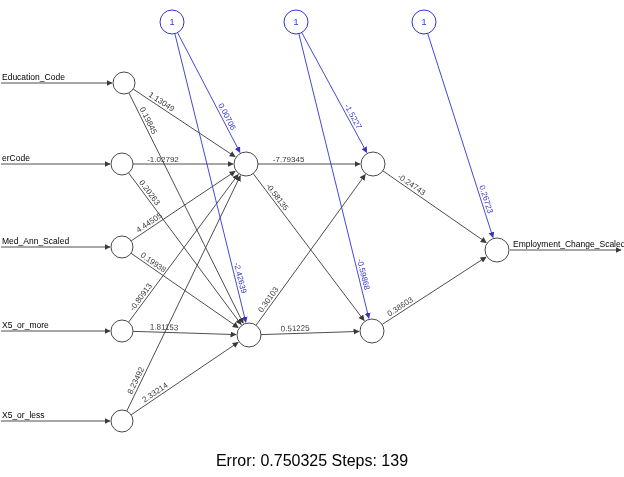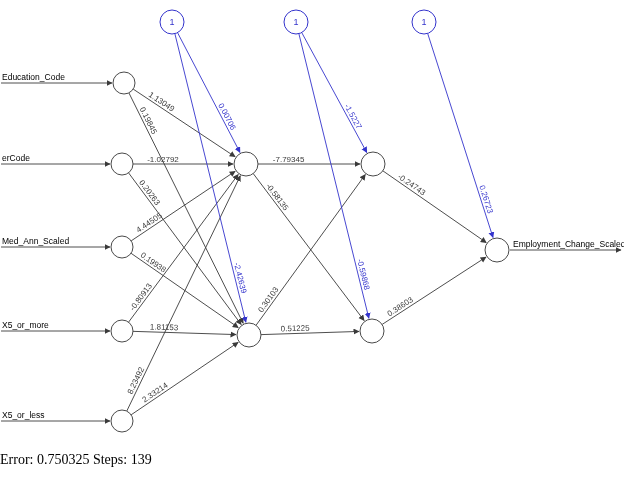--- a/index.html
+++ b/index.html
@@ -1,20 +1,20 @@
 <!DOCTYPE html>
 <html><head>
 <meta charset="utf-8">
 <style>
   html,body{margin:0;padding:0;background:#ffffff;}
   #stage{position:relative;width:624px;height:477px;background:#ffffff;overflow:hidden;
          font-family:"Liberation Sans",sans-serif;}
   #netplot{position:absolute;left:0;top:0;}
-  #footer{position:absolute;left:0;top:452px;width:624px;text-align:left;
-          font-size:14px;color:#000;font-family:Liberation Serif, serif;}
+  #footer{position:absolute;left:0;top:452px;width:624px;text-align:center;
+          font-size:16px;color:#000;font-family:Liberation Sans, sans-serif;}
   svg text{font-family:"Liberation Sans",sans-serif;}
 </style>
 </head>
 <body>
 
 <div id="stage">
   <svg id="netplot" width="624" height="477" viewBox="0 0 624 477">
     <defs>
       <marker id="arrow-black" markerWidth="7" markerHeight="7" refX="5.5" refY="3" orient="auto" markerUnits="userSpaceOnUse">
         <path d="M0,0 L6,3 L0,6 Z" fill="#3a3a3a"></path>

